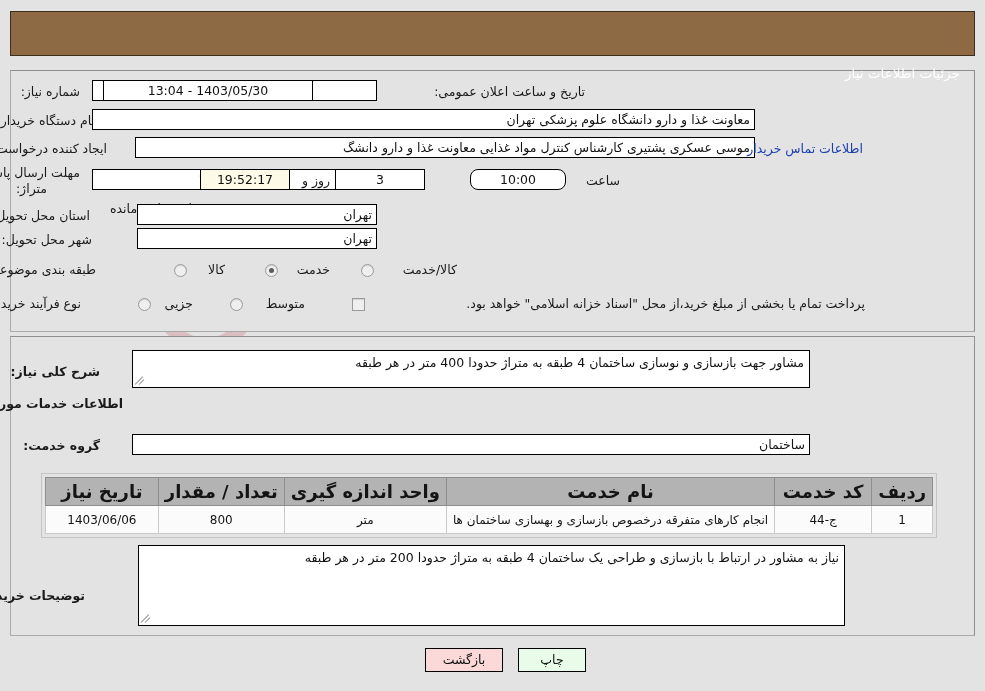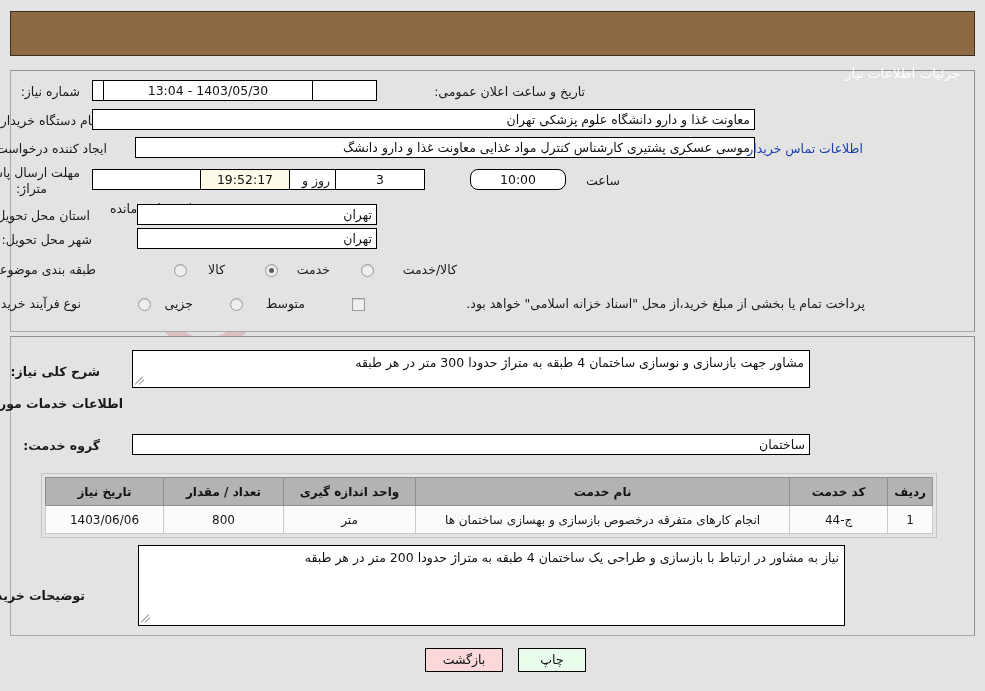--- a/index.html
+++ b/index.html
@@ -178,21 +178,21 @@
     background: #ffffff;
     font-size: 12px;
     z-index: 12;
     box-shadow: 0 0 0 3px #e3e3e3, 0 0 0 4px #c4c4c4;
   }
   #svc-table th {
     background: #b3b3b3;
     border: 1px solid #8e8e8e;
     color: #141414;
     font-weight: bold;
-    font-size: 12px;
+    font-size: 18px;
     height: 28px;
     padding: 2px 6px;
     text-align: center;
     white-space: nowrap;
     margin-top: 16px;
   }
   #svc-table td {
     background: #fbfbfb;
     border: 1px solid #c9c9c9;
     color: #141414;
@@ -292,21 +292,21 @@
   <div class="radio" style="right:742px; top:298px;"></div>
   <div class="lbl" style="right:680px; top:296px;">متوسط</div>
 
   <div class="cbx" style="right:620px; top:298px;"></div>
   <div class="lbl" style="right:120px; top:296px;">پرداخت تمام یا بخشی از مبلغ خرید،از محل "اسناد خزانه اسلامی" خواهد بود.</div>
 
   <div id="panel-bottom" class="panel"></div>
 
   <div class="lbl bold r" style="right:885px; top:364px;">شرح کلی نیاز:</div>
   <div class="ta" style="right:175px; top:350px; width:678px; height:38px;">
-    <span>مشاور جهت بازسازی و نوسازی ساختمان 4 طبقه به متراژ حدودا 300 متر در هر طبقه</span>
+    <span>مشاور جهت بازسازی و نوسازی ساختمان 4 طبقه به متراژ حدودا 400 متر در هر طبقه</span>
     <span class="grip">
       <span style="left:0px; top:10px; width:11px; transform:rotate(-45deg);"></span>
       <span style="left:4px; top:10px; width:7px;  transform:rotate(-45deg);"></span>
     </span>
   </div>
 
   <div class="lbl bold r" style="right:862px; top:396px;">اطلاعات خدمات مورد نیاز</div>
 
   <div class="lbl bold r" style="right:885px; top:438px;">گروه خدمت:</div>
   <div class="inp right" style="right:175px; top:434px; width:678px;">ساختمان</div>

